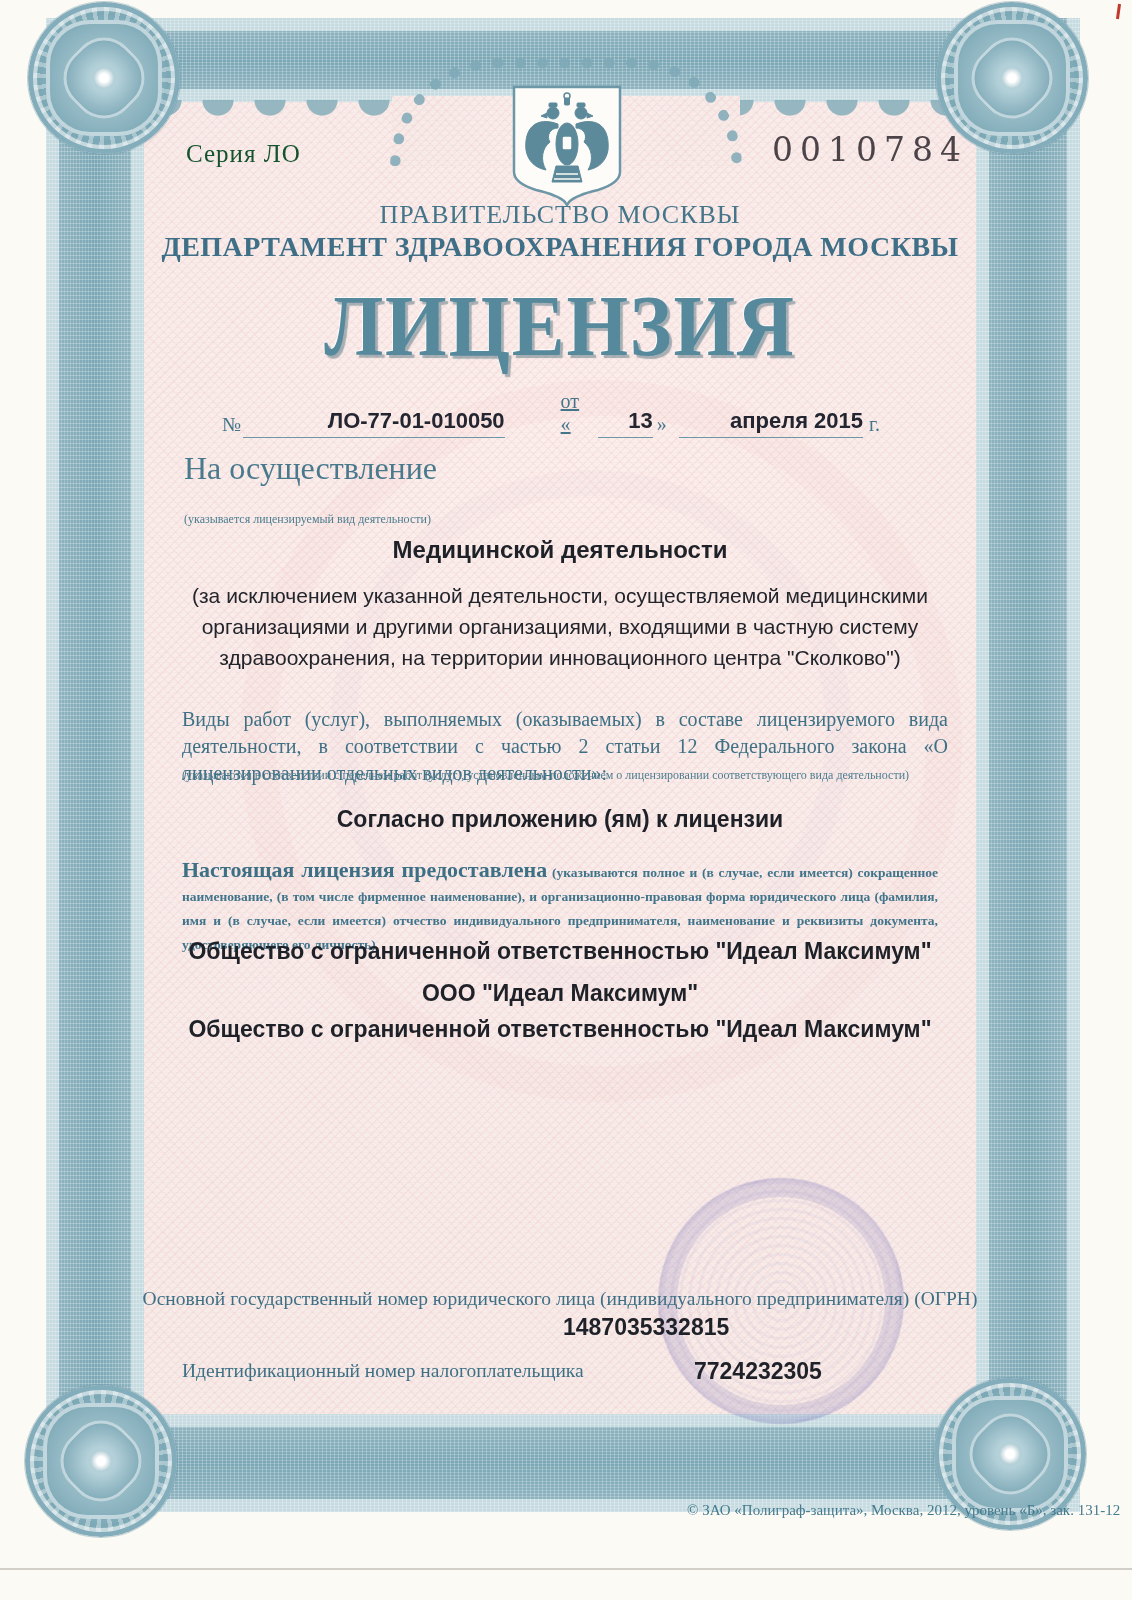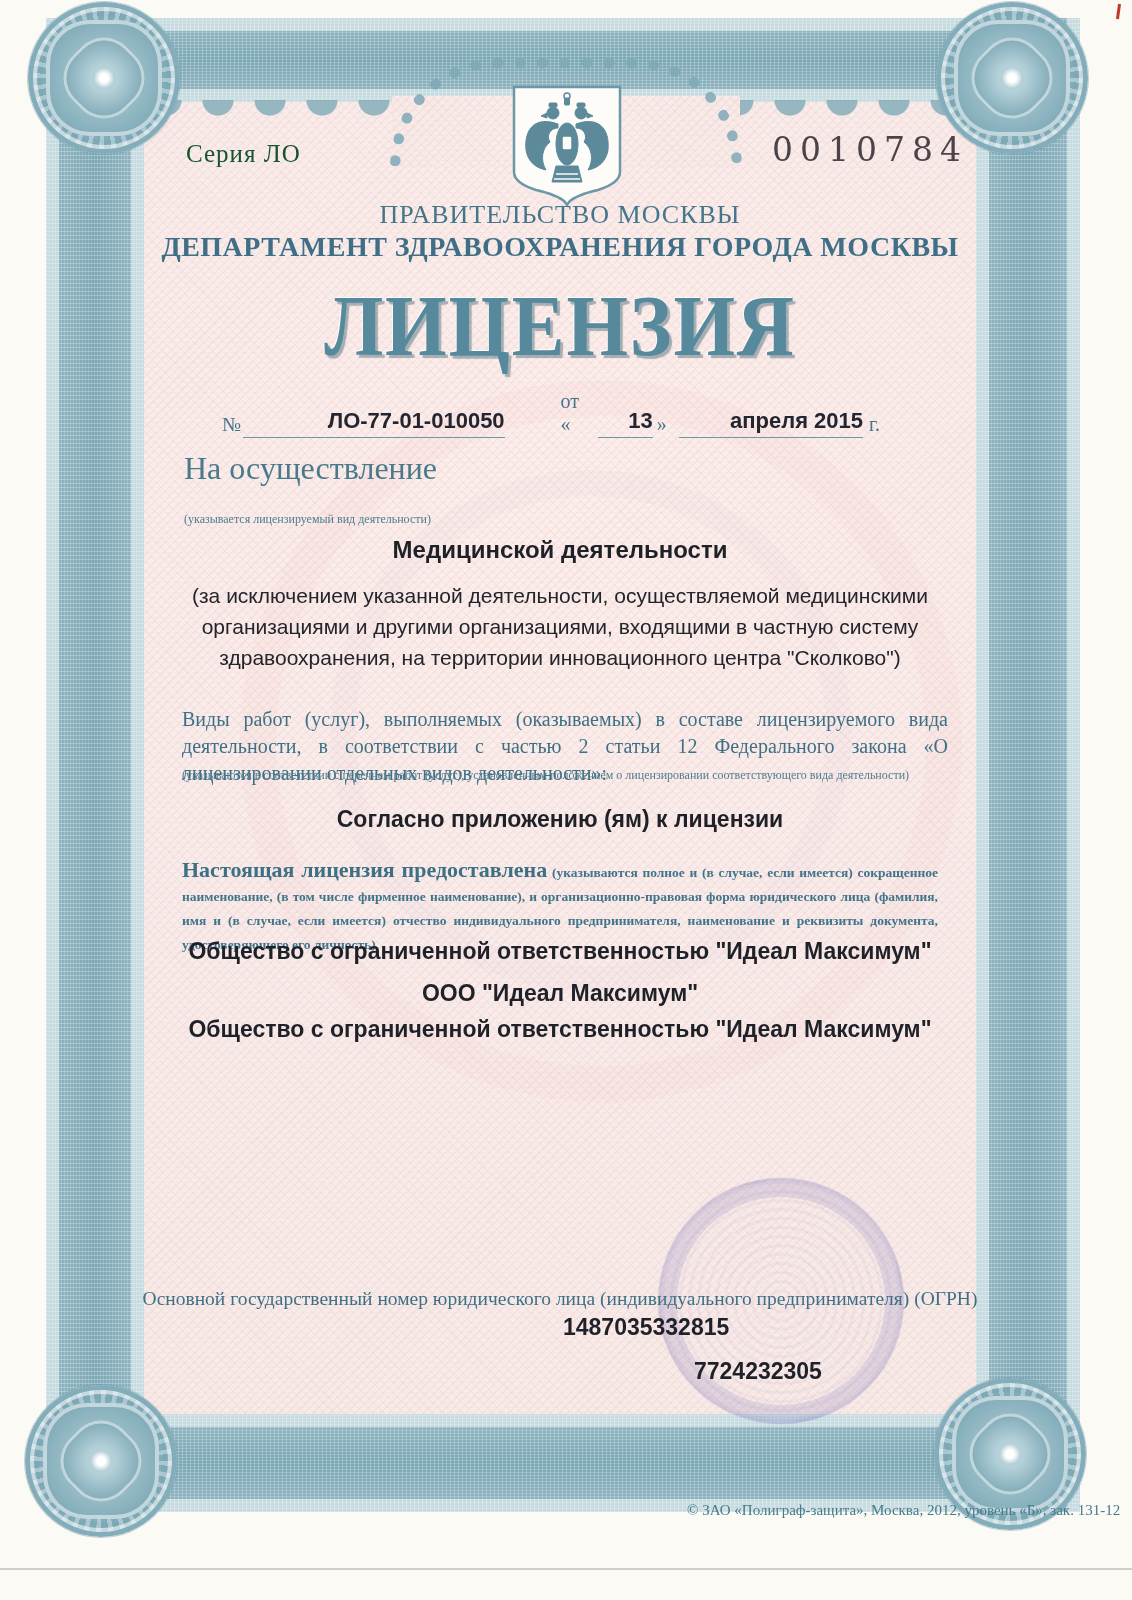--- a/index.html
+++ b/index.html
@@ -186,21 +186,21 @@
 
   <div class="abs series">Серия ЛО</div>
   <div class="abs serial">0010784</div>
   <div class="abs gov center">ПРАВИТЕЛЬСТВО МОСКВЫ</div>
   <div class="abs dept center">ДЕПАРТАМЕНТ ЗДРАВООХРАНЕНИЯ ГОРОДА МОСКВЫ</div>
   <div class="abs title center">ЛИЦЕНЗИЯ</div>
 
   <div class="abs numrow">
     <span class="lbl">№</span>
     <span class="slot slot-number">ЛО-77-01-010050</span>
-    <span class="lbl" style="margin-left:56px;">от «</span>
+    <span class="lbl" style="margin-left:56px;text-decoration:underline;">от «</span>
     <span class="slot slot-day">13</span>
     <span class="lbl">»</span>
     <span class="slot slot-month">апреля 2015</span>
     <span class="lbl">г.</span>
   </div>
 
   <div class="abs head2">На осуществление</div>
   <div class="abs head2-note">(указывается лицензируемый вид деятельности)</div>
   <div class="abs exception center sans">(за исключением указанной деятельности, осуществляемой медицинскими организациями и другими организациями, входящими в частную систему здравоохранения, на территории инновационного центра "Сколково")</div>
   <div class="abs activity center sans">Медицинской деятельности</div>
@@ -215,19 +215,20 @@
     <span>(указываются полное и (в случае, если имеется) сокращенное наименование, (в том числе фирменное наименование), и организационно-правовая форма юридического лица (фамилия, имя и (в случае, если имеется) отчество индивидуального предпринимателя, наименование и реквизиты документа, удостоверяющего его личность)</span>
   </div>
   <div class="abs org1 center sans">Общество с ограниченной ответственностью "Идеал Максимум"</div>
   <div class="abs org2 center sans">ООО "Идеал Максимум"</div>
   <div class="abs org3 center sans">Общество с ограниченной ответственностью "Идеал Максимум"</div>
 
   <div class="stamp"></div>
 
   <div class="abs ogrn-label center">Основной государственный номер юридического лица (индивидуального предпринимателя) (ОГРН)</div>
   <div class="abs ogrn-value sans">1487035332815</div>
+  <div class="abs inn-label">Идентификационный номер налогоплательщика</div>
   <div class="abs inn-value sans">7724232305</div>
 
   <div class="abs copyright">© ЗАО «Полиграф-защита», Москва, 2012,  уровень «Б», зак. 131-12</div>
   <div class="scan-edge"></div>
   <div class="scan-mark"></div>
 
 </div>
 
 </body></html>

